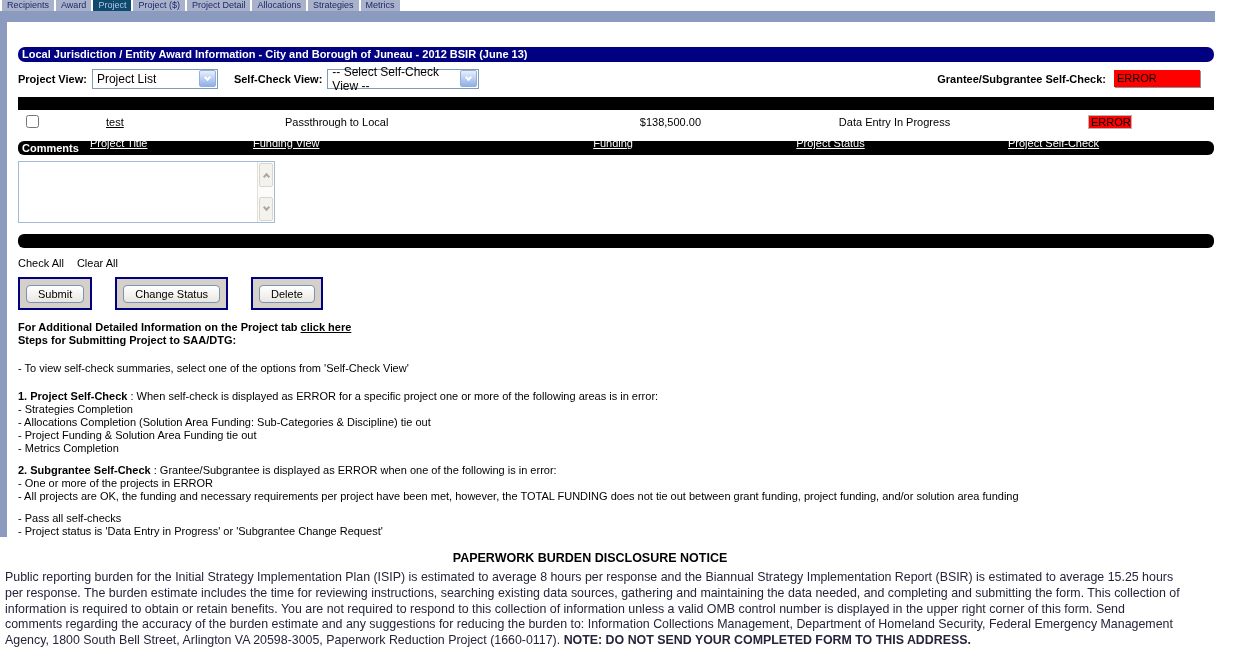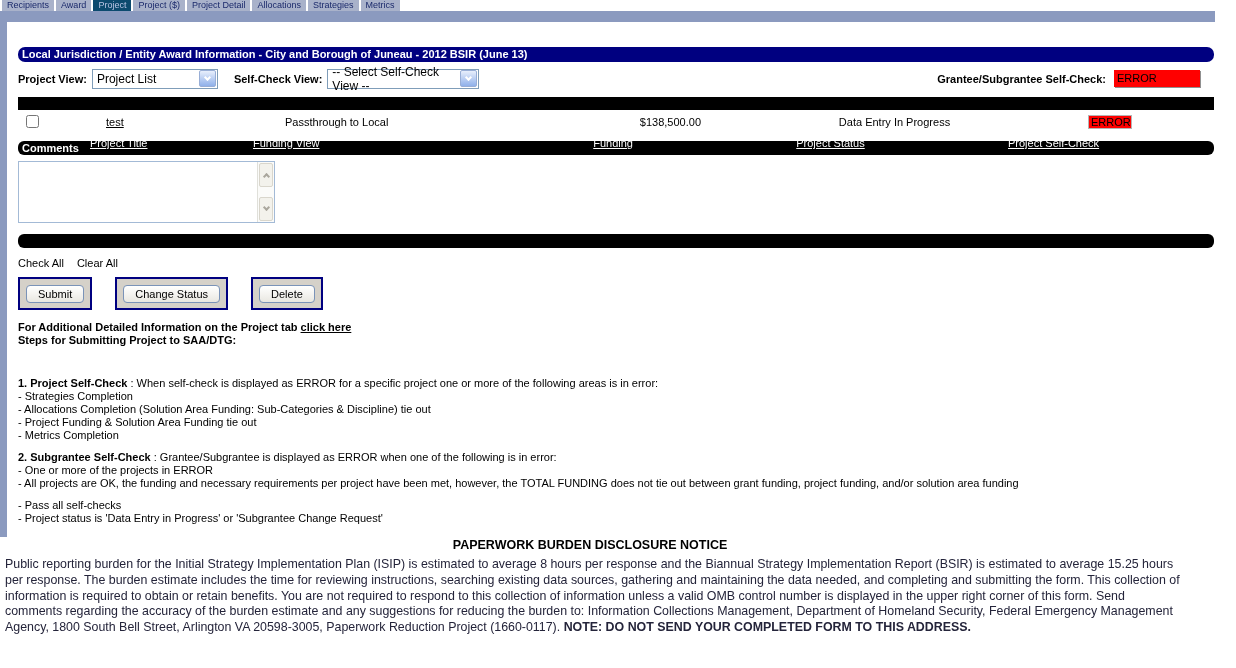--- a/index.html
+++ b/index.html
@@ -204,20 +204,21 @@
     </div>
     <div class="btn-outer">
       <button class="btn-inner">Delete</button>
     </div>
   </div>
 
   <div class="instructions">
     <div><span class="bold">For Additional Detailed Information on the Project tab </span><a class="ins-link">click here</a></div>
     <div class="bold">Steps for Submitting Project to SAA/DTG:</div>
     <div class="gap-m"></div>
+    <div>- To view self-check summaries, select one of the options from 'Self-Check View'</div>
     <div class="gap-m"></div>
     <div><span class="bold">1. Project Self-Check</span><span> : When self-check is displayed as ERROR for a specific project one or more of the following areas is in error:</span></div>
     <div>- Strategies Completion</div>
     <div>- Allocations Completion (Solution Area Funding: Sub-Categories &amp; Discipline) tie out</div>
     <div>- Project Funding &amp; Solution Area Funding tie out</div>
     <div>- Metrics Completion</div>
     <div class="gap-s"></div>
     <div><span class="bold">2. Subgrantee Self-Check</span><span> : Grantee/Subgrantee is displayed as ERROR when one of the following is in error:</span></div>
     <div>- One or more of the projects in ERROR</div>
     <div>- All projects are OK, the funding and necessary requirements per project have been met, however, the TOTAL FUNDING does not tie out between grant funding, project funding, and/or solution area funding</div>

